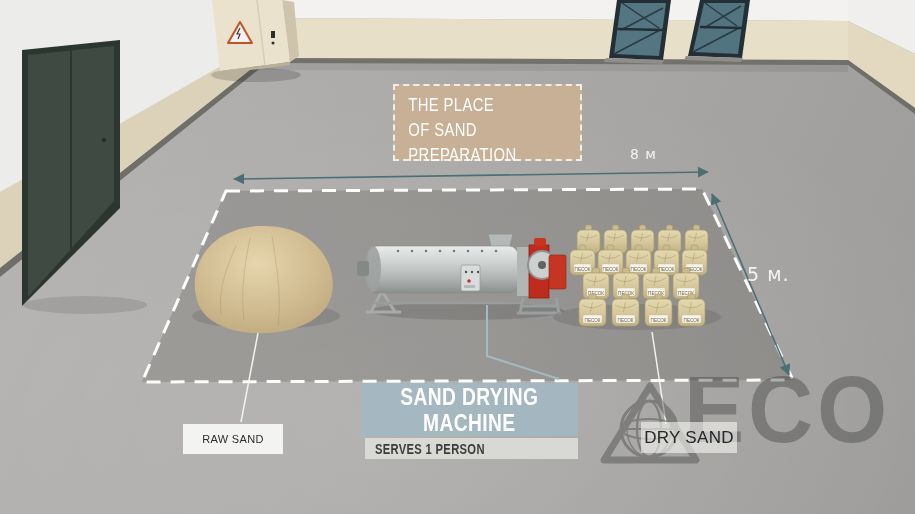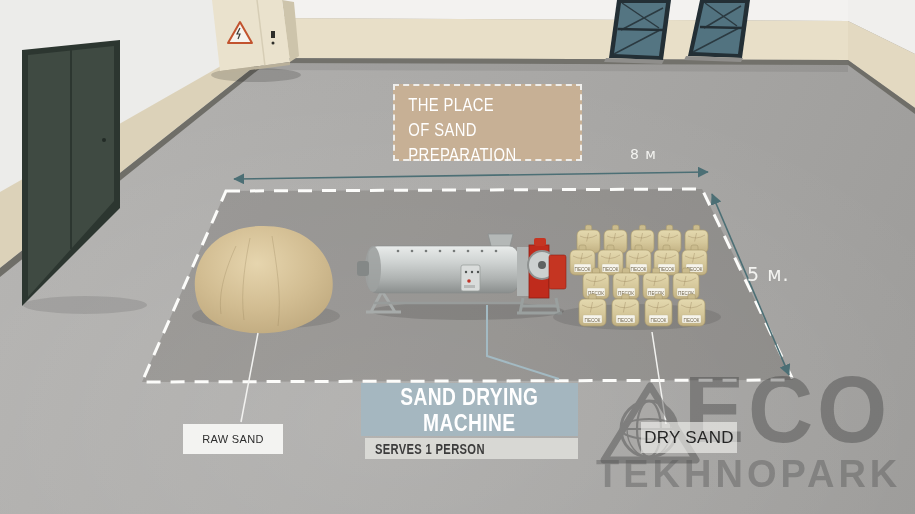--- a/index.html
+++ b/index.html
@@ -299,21 +299,20 @@
       <path d="M604,460 L650,386 L696,460 Z" stroke-width="7" stroke-linejoin="round"></path>
       <circle cx="649" cy="429" r="28" stroke-width="3"></circle>
       <ellipse cx="649" cy="429" rx="12" ry="28" stroke-width="2.2"></ellipse>
       <ellipse cx="649" cy="429" rx="22" ry="28" stroke-width="1.4"></ellipse>
       <ellipse cx="649" cy="429" rx="28" ry="10" stroke-width="2.2"></ellipse>
       <line x1="621" y1="429" x2="677" y2="429" stroke-width="2"></line>
     </g>
   </svg>
 
   <div id="wm-eco">ECO</div>
-  <div id="wm-tek">TEKHNOPARK</div>
 
   <div class="lbl" id="place-label">
     <div class="place-lines">
       <div>THE PLACE</div>
       <div>OF SAND</div>
       <div>PREPARATION</div>
     </div>
   </div>
 
   <div class="dim" id="dim-8m">8 м</div>

